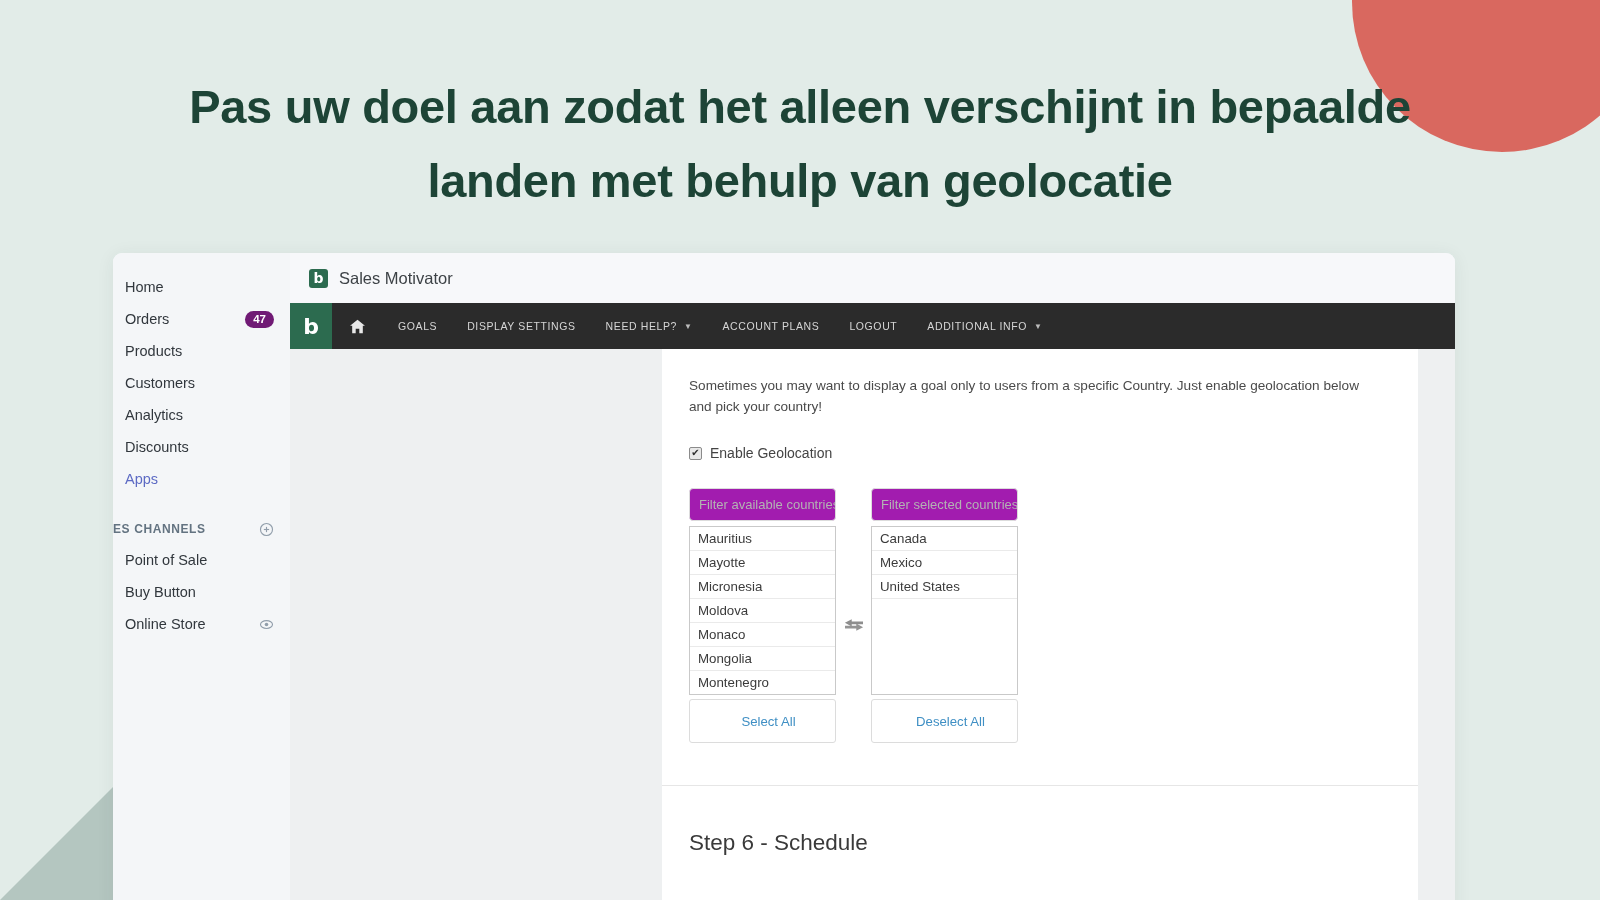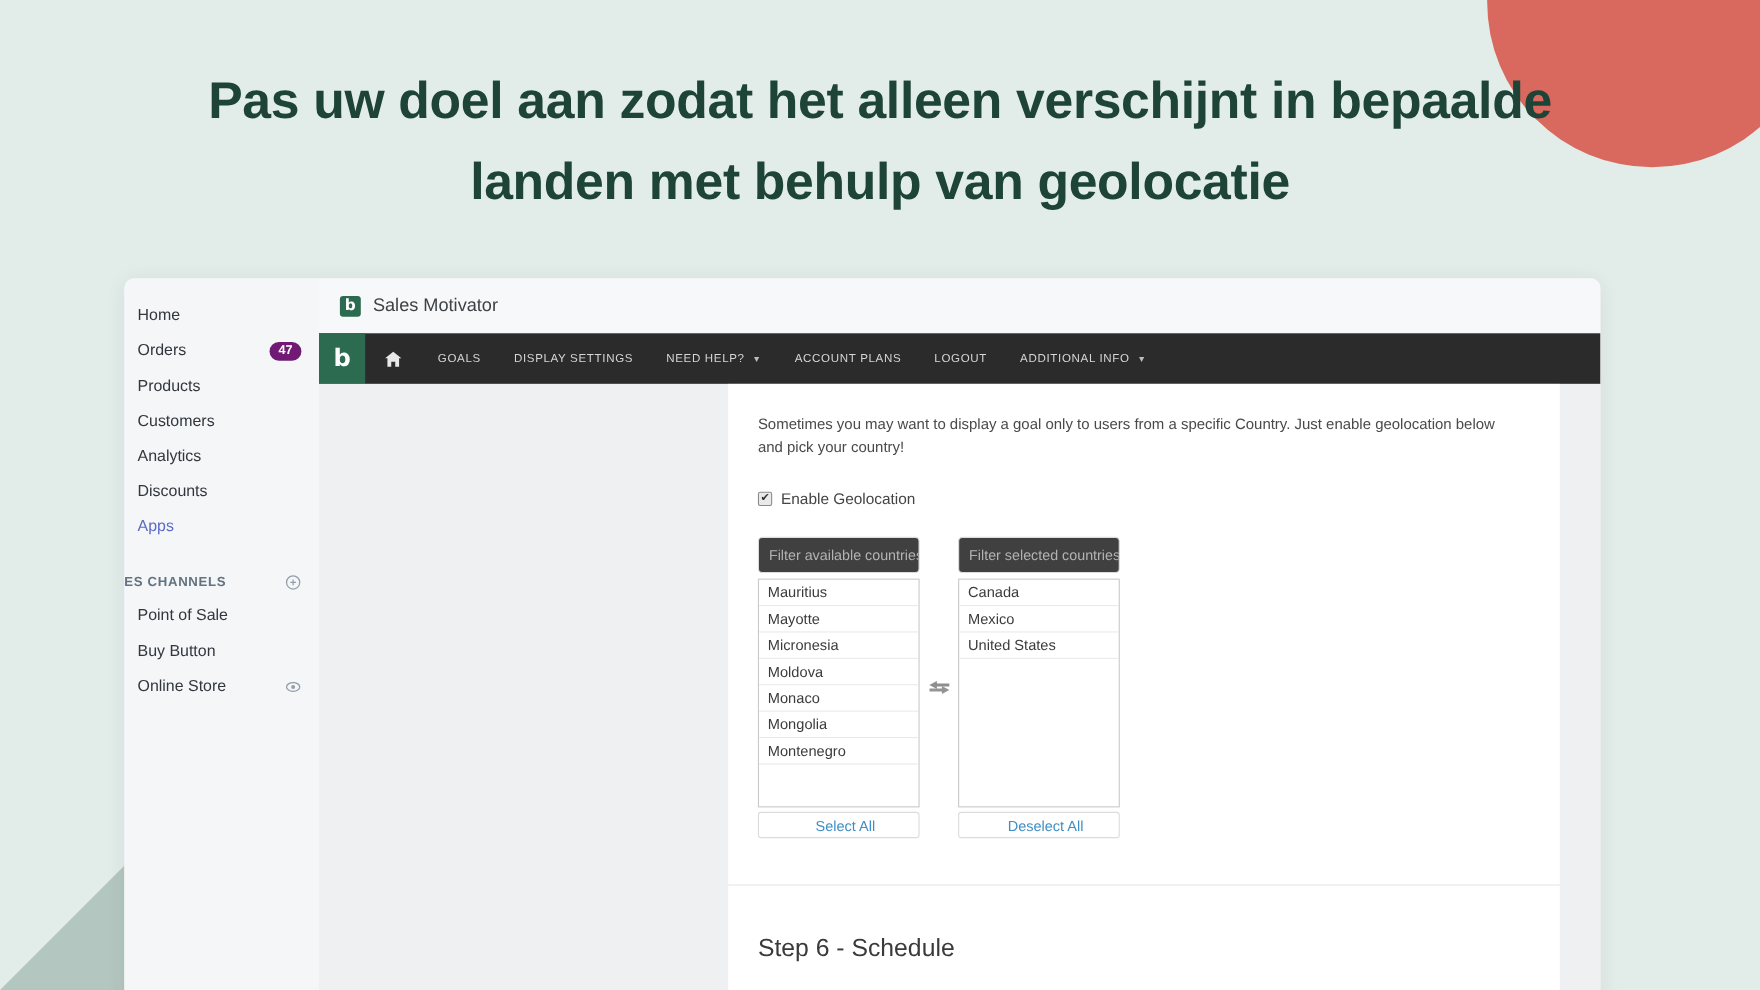--- a/index.html
+++ b/index.html
@@ -24,21 +24,21 @@
     left: 0; bottom: 0;
     width: 0; height: 0;
     border-left: 140px solid transparent;
     border-bottom: 140px solid #b4c6c0;
     z-index: 1;
   }
 
   
   .headline {
     position: absolute;
-    top: 54px; left: 0; right: 0;
+    top: 70px; left: 0; right: 0;
     z-index: 3;
     text-align: center;
     color: #1d4436;
     font-size: 47px;
     font-weight: bold;
     line-height: 1.58;
     letter-spacing: -0.3px;
     padding: 0 110px;
   }
 
@@ -200,45 +200,45 @@
   .list-col { width: 147px; }
   .filter-input {
     width: 100%;
     height: 33px;
     border: 1px solid #dcdcdc;
     border-radius: 4px;
     padding: 0 9px;
     font-size: 13px;
     color: #b3b3b3;
     font-family: "Liberation Sans", sans-serif;
-    background: #404040;
+    background: #a21caf;
     overflow: hidden;
     white-space: nowrap;
     display: flex; align-items: center;
   }
   .listbox {
     margin-top: 5px;
-    height: 208px;
+    height: 169px;
     border: 1px solid #c9c9c9;
     background: #fff;
     overflow: hidden;
   }
   .listbox.right { border-color: #c9c9c9; }
   .list-opt {
     padding: 3px 8px;
     font-size: 13.3px;
     color: #3b3b3b;
     border-bottom: 1px solid #eaeaea;
     line-height: 17px;
     white-space: nowrap;
   }
   .listbox.right .list-opt { border-bottom: 1px solid #eaeaea; }
   .list-btn {
     margin-top: 4px;
-    height: 24px;
+    height: 44px;
     border: 1px solid #dcdcdc;
     border-radius: 3px;
     background: #fff;
     display: flex; align-items: center; justify-content: center;
     font-size: 13.2px;
     color: #3f8fc4;
     padding-left: 12px;
   }
   .swap {
     width: 35px;

